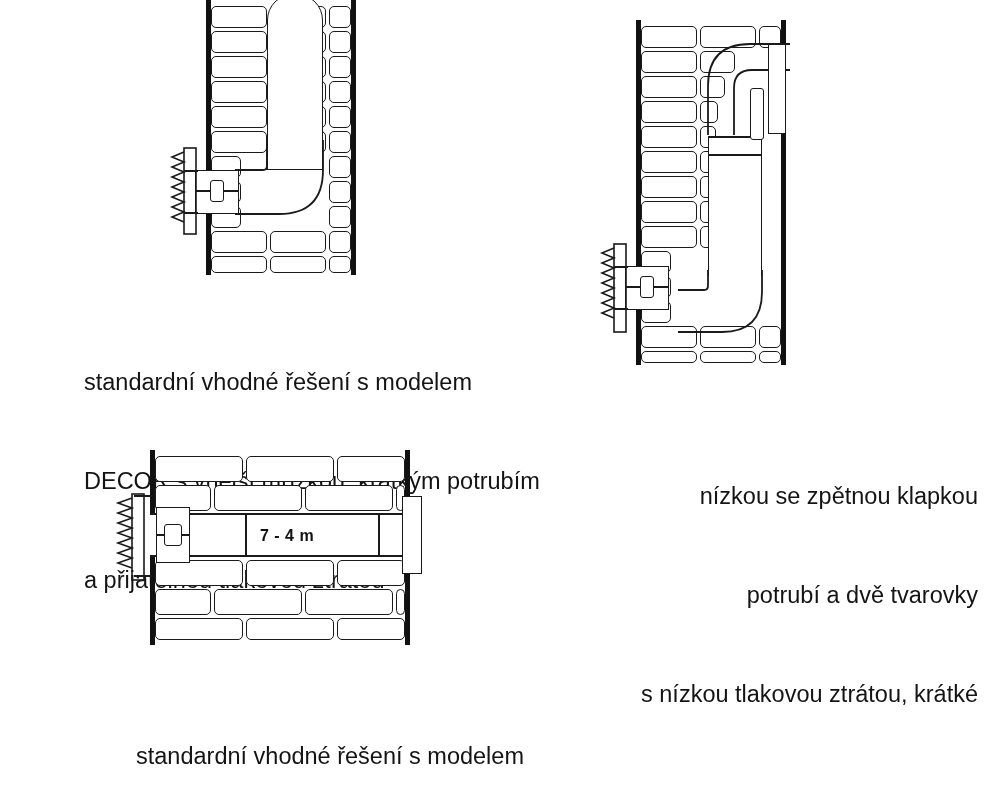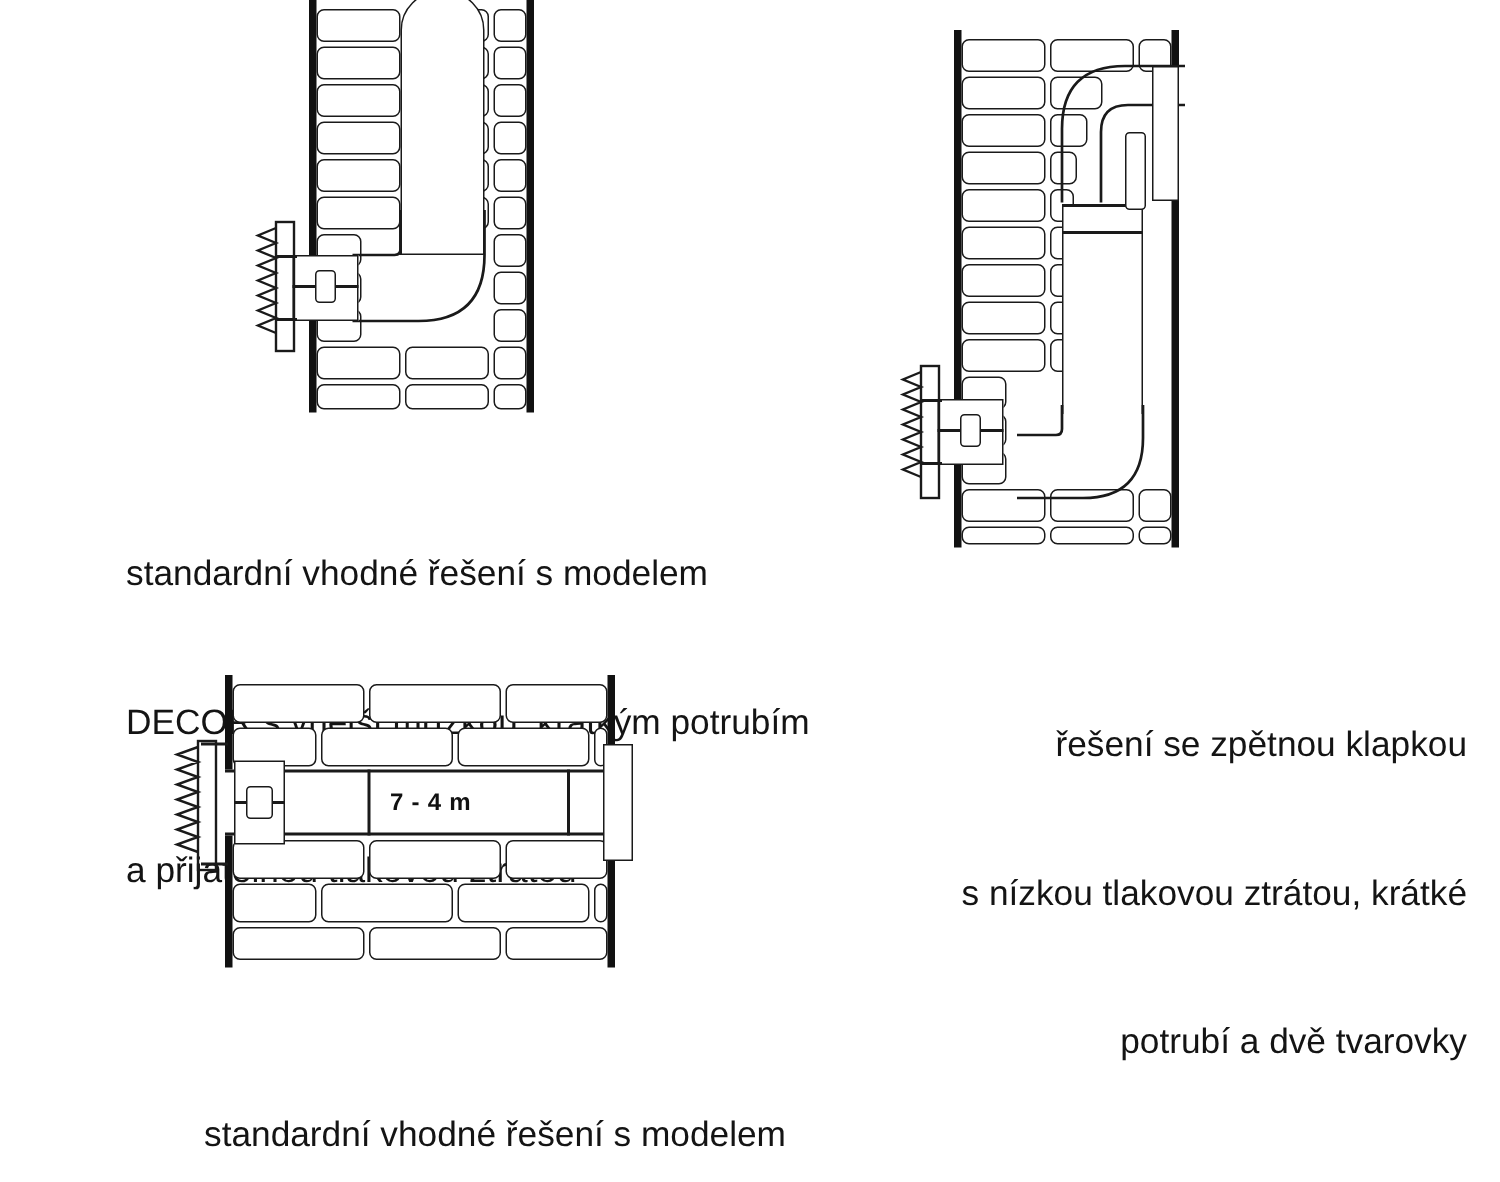--- a/index.html
+++ b/index.html
@@ -237,23 +237,23 @@
       <svg width="32" height="92" viewBox="0 0 32 92">
         <rect x="16" y="2" width="12" height="88" fill="none" stroke="#1a1a1a" stroke-width="1.6"></rect>
         <path d="M16 6 l-12 5 l12 5 l-12 5 l12 5 l-12 5 l12 5 l-12 5 l12 5 l-12 5 l12 5 l-12 5 l12 5 l-12 5 l12 5" fill="none" stroke="#1a1a1a" stroke-width="1.6"></path>
       </svg>
     </div>
     <div class="duct-line" style="left:14px; top:246px; width:14px; height:1.8px;"></div>
     <div class="duct-line" style="left:14px; top:288px; width:14px; height:1.8px;"></div>
   </div>
 
   <div class="caption right" style="left:560px; top:414px; width:418px;">
-    <div>řešení se zpětnou klapkou</div>
+    <div>nízkou se zpětnou klapkou</div>
+    <div>potrubí a dvě tvarovky</div>
     <div>s nízkou tlakovou ztrátou, krátké</div>
-    <div>potrubí a dvě tvarovky</div>
   </div>
 
   <div class="panel" style="left:120px; top:450px; width:310px; height:200px;">
 
     <div class="edge" style="left:30px; top:0px; width:5px; height:195px;"></div>
     <div class="edge" style="left:285px; top:0px; width:5px; height:195px;"></div>
 
     <div class="wall" style="left:0px; top:0px; width:310px; height:195px;">
 
       <div class="brick" style="left:35px; top:6px; width:88px; height:26px;"></div>

